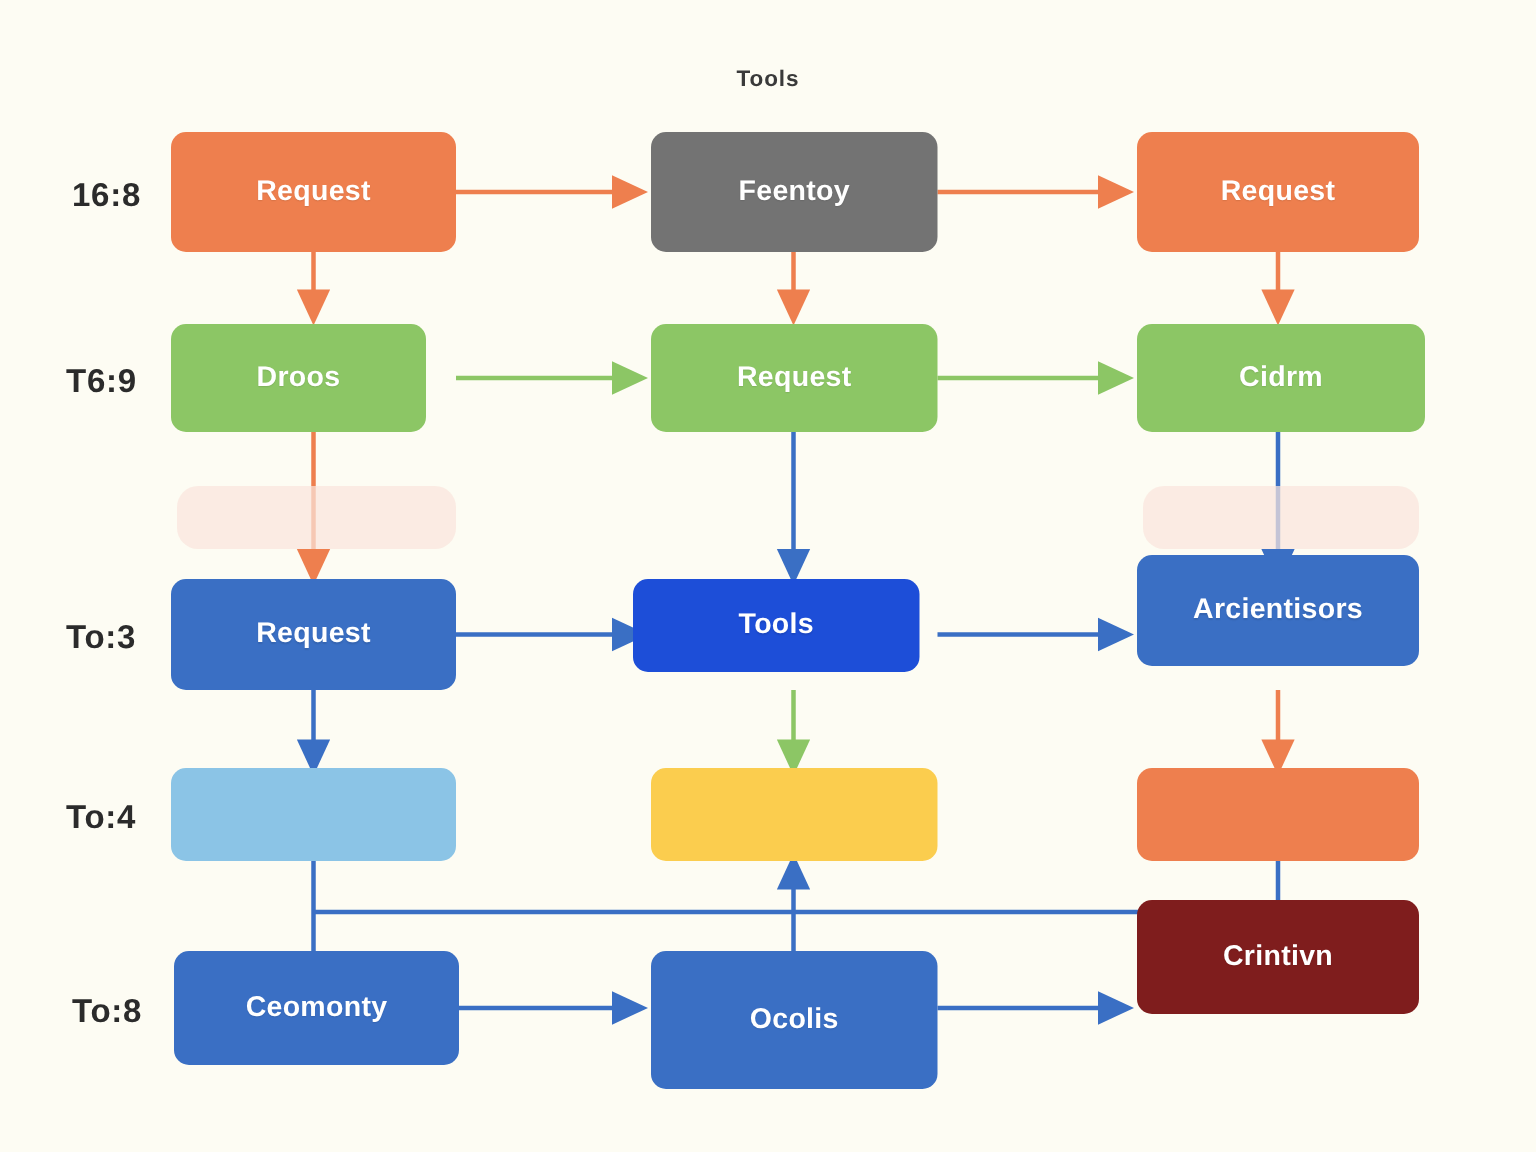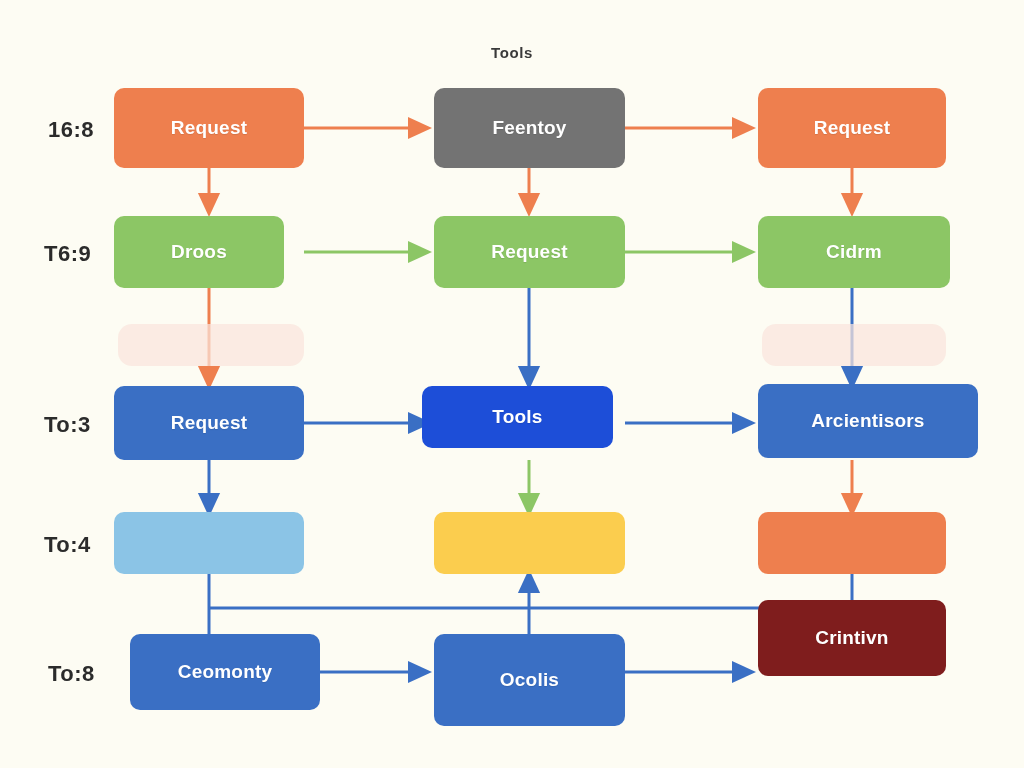--- a/index.html
+++ b/index.html
@@ -134,23 +134,23 @@
   <div class="node" style="left:114px;top:88px;width:190px;height:80px;background:#ee7f4e;">Request</div>
   <div class="node" style="left:434px;top:88px;width:191px;height:80px;background:#737373;">Feentoy</div>
   <div class="node" style="left:758px;top:88px;width:188px;height:80px;background:#ee7f4e;">Request</div>
 
   <div class="node" style="left:114px;top:216px;width:170px;height:72px;background:#8cc665;">Droos</div>
   <div class="node" style="left:434px;top:216px;width:191px;height:72px;background:#8cc665;">Request</div>
   <div class="node" style="left:758px;top:216px;width:192px;height:72px;background:#8cc665;">Cidrm</div>
 
   <div class="node" style="left:114px;top:386px;width:190px;height:74px;background:#3a6fc4;">Request</div>
   <div class="node" style="left:422px;top:386px;width:191px;height:62px;background:#1d4ed8;">Tools</div>
-  <div class="node" style="left:758px;top:384px;width:220px;height:74px;background:#3a6fc4;">Arcientisors</div>
+  <div class="node" style="left:758px;top:370px;width:188px;height:74px;background:#3a6fc4;">Arcientisors</div>
 
   <div class="node empty" style="left:114px;top:512px;width:190px;height:62px;background:#8bc4e6;"></div>
   <div class="node empty" style="left:434px;top:512px;width:191px;height:62px;background:#fbcd4e;"></div>
   <div class="node empty" style="left:758px;top:512px;width:188px;height:62px;background:#ee7f4e;"></div>
 
-  <div class="node" style="left:130px;top:634px;width:190px;height:76px;background:#3a6fc4;">Ceomonty</div>
+  <div class="node" style="left:116px;top:634px;width:190px;height:76px;background:#3a6fc4;">Ceomonty</div>
   <div class="node" style="left:434px;top:634px;width:191px;height:92px;background:#3a6fc4;">Ocolis</div>
   <div class="node" style="left:758px;top:600px;width:188px;height:76px;background:#7f1d1d;">Crintivn</div>
 
 </div>
 
 </body></html>

